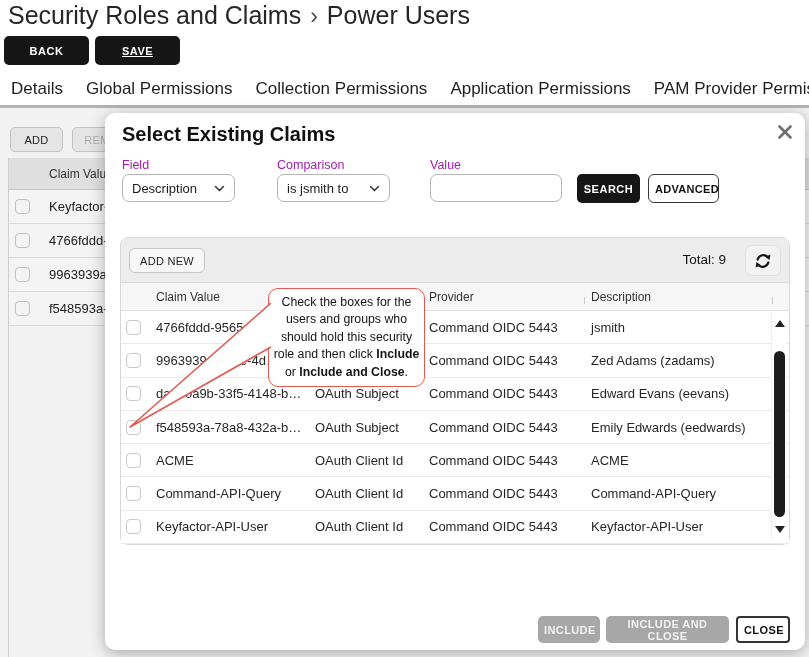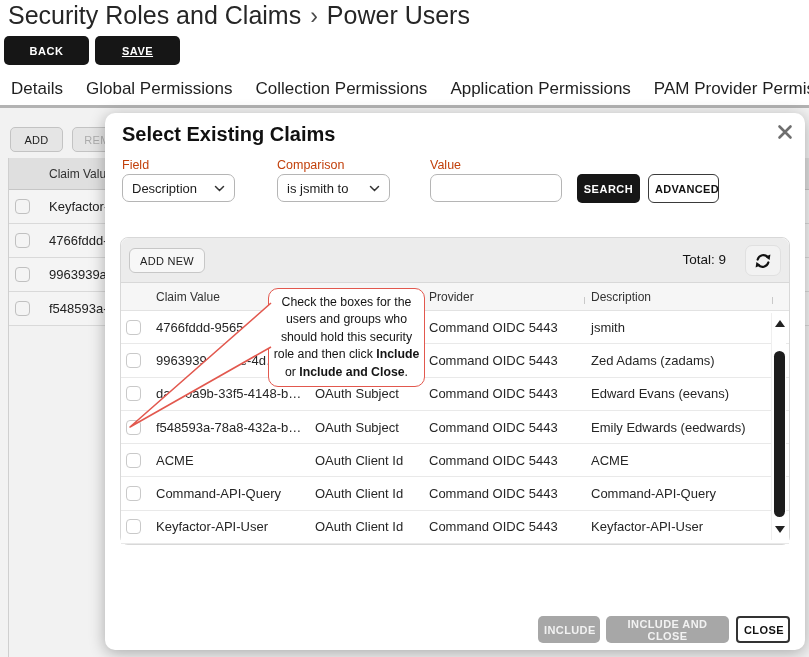--- a/index.html
+++ b/index.html
@@ -41,21 +41,21 @@
   .bg-row .bg-claim { margin-left: 19px; white-space: nowrap; }
   .dim { position: absolute; top: 108px; left: 0; right: 0; bottom: 0; background: rgba(40,40,40,.05); }
 
   
   .modal {
     position: absolute; left: 105px; top: 113px; width: 700px; height: 537px;
     background: #fff; border-radius: 10px; box-shadow: 0 3px 16px rgba(0,0,0,.30);
   }
   .modal-title { position: absolute; left: 17px; top: 10px; font-size: 20px; font-weight: 700; color: #111; }
   .modal-close { position: absolute; right: 10px; top: 9px; width: 20px; height: 20px; cursor: pointer; display: flex; align-items: center; justify-content: center; }
-  .f-label { position: absolute; top: 45px; font-size: 12.5px; color: #c2410c; }
+  .f-label { position: absolute; top: 45px; font-size: 12.5px; color: #a21caf; }
   .mock-select {
     position: absolute; top: 61px; height: 28px; border: 1px solid #b5b5b5; border-radius: 7px;
     background: #fff; display: flex; align-items: center; justify-content: space-between;
     padding: 0 9px; font-size: 13px; color: #1c1c1c; cursor: pointer;
   }
   #field-select { left: 17px; width: 113px; }
   #comparison-select { left: 172px; width: 113px; }
   #value-input { position: absolute; left: 325px; top: 61px; width: 132px; height: 28px; border: 1px solid #b5b5b5; border-radius: 7px; padding: 0 8px; font-size: 13px; font-family: inherit; }
   #search-btn { left: 472px; top: 61px; width: 63px; height: 29px; position: absolute; }
   #advanced-btn {

